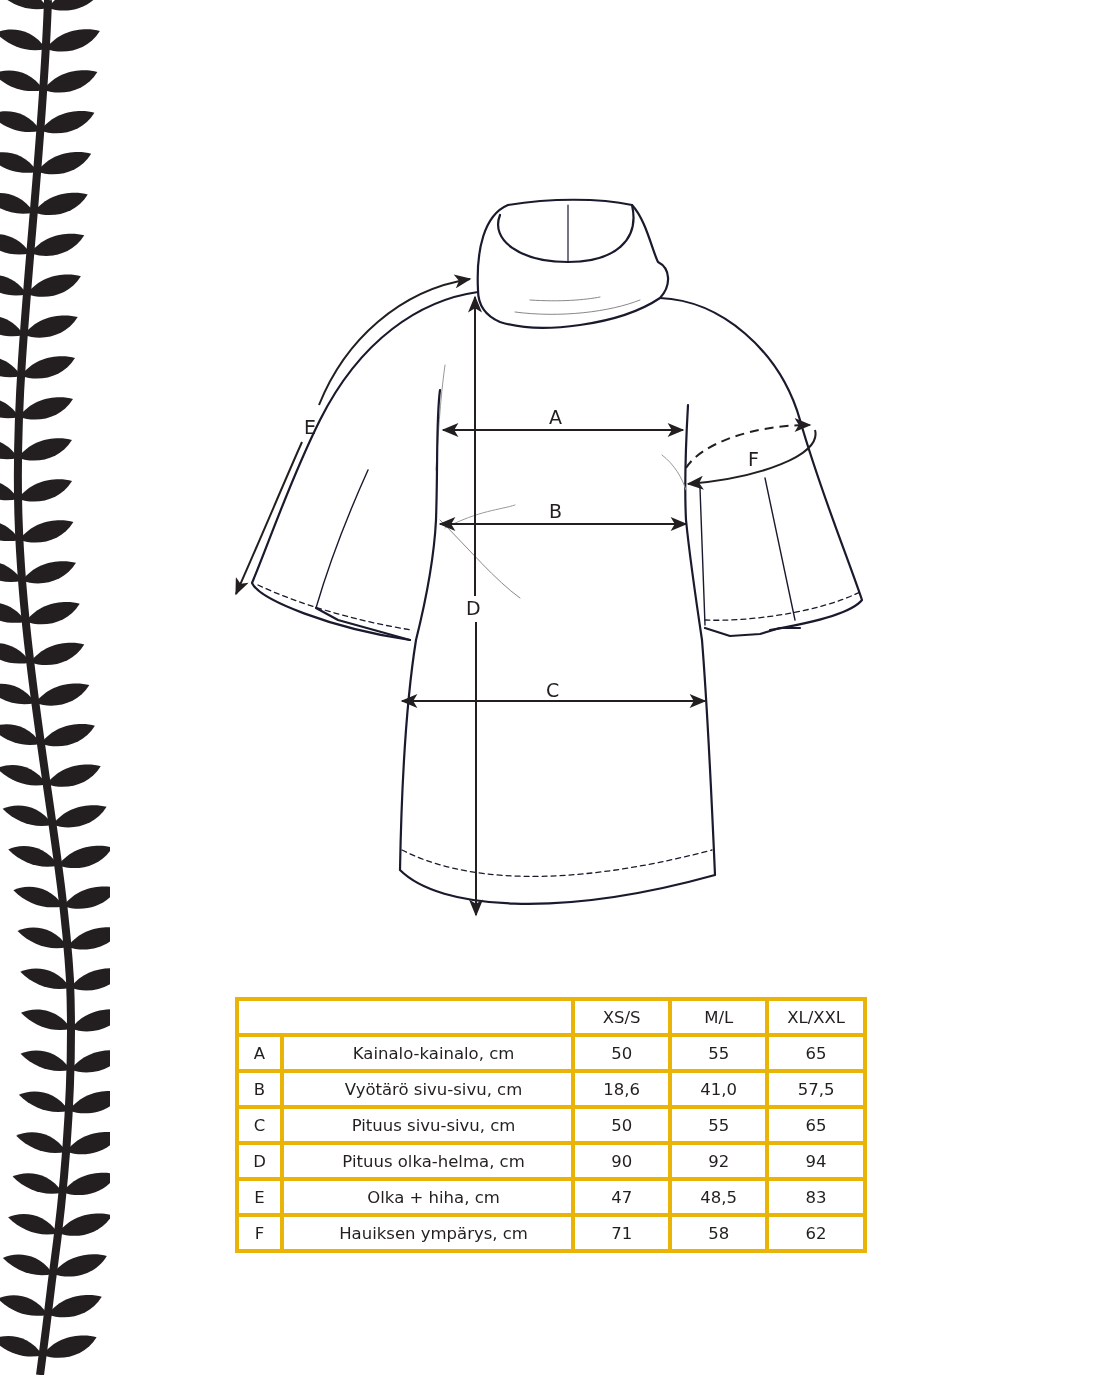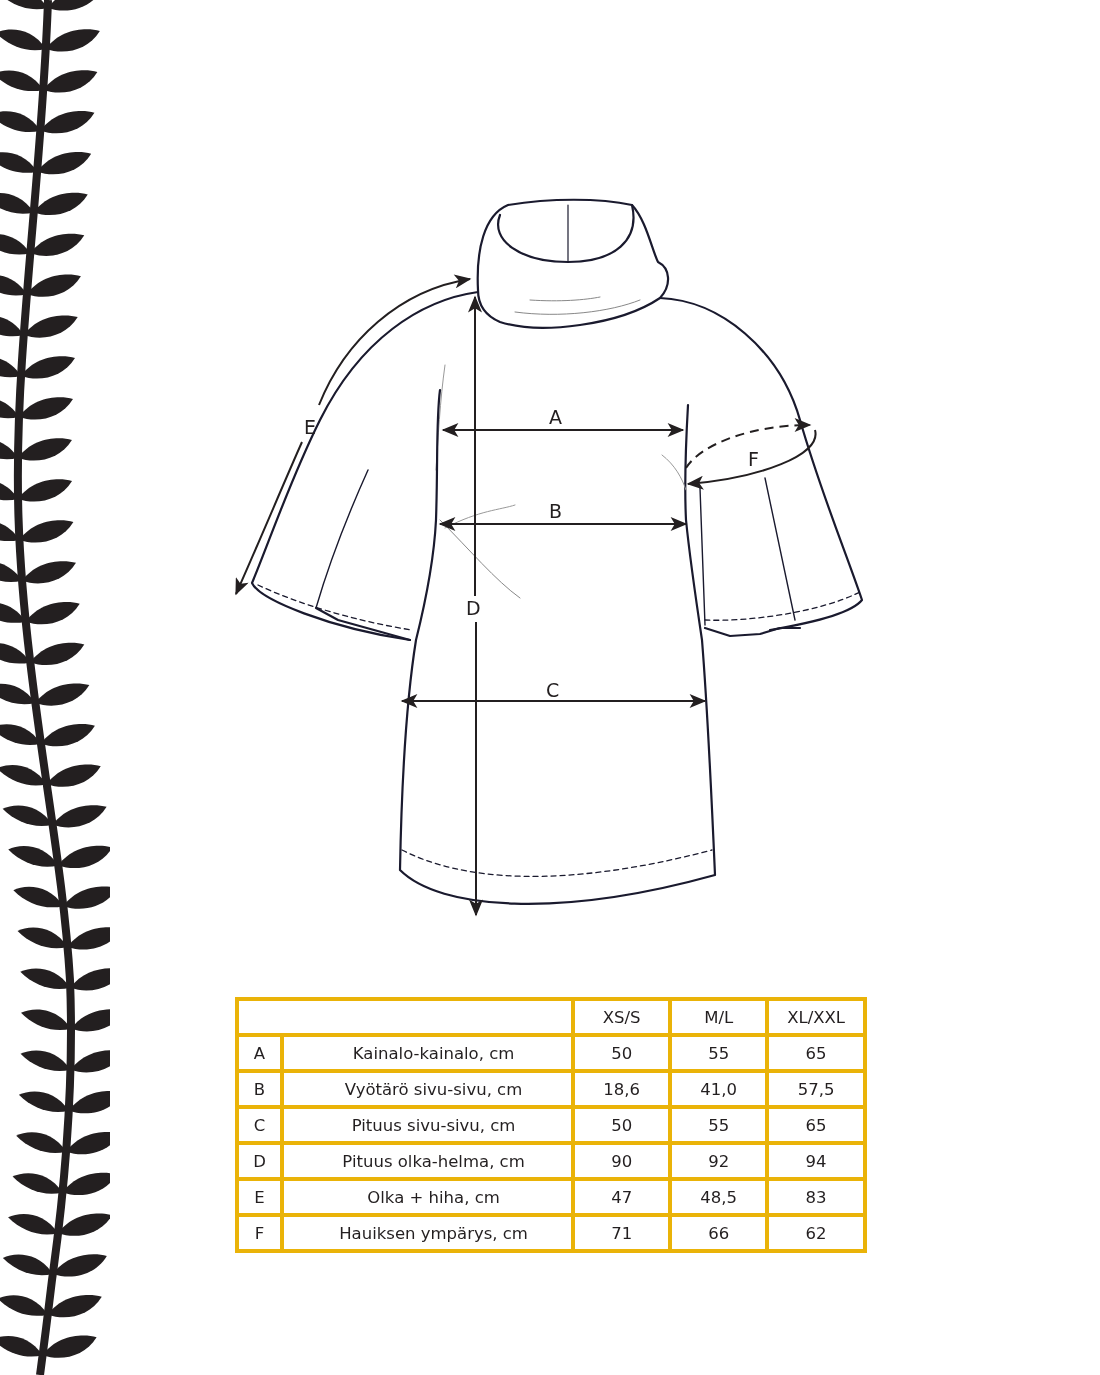--- a/index.html
+++ b/index.html
@@ -202,17 +202,17 @@
       <td class="code">E</td>
       <td class="desc">Olka + hiha, cm</td>
       <td class="val">47</td>
       <td class="val">48,5</td>
       <td class="val">83</td>
     </tr>
     <tr>
       <td class="code">F</td>
       <td class="desc">Hauiksen ympärys, cm</td>
       <td class="val">71</td>
-      <td class="val">66</td>
+      <td class="val">58</td>
       <td class="val">62</td>
     </tr>
   </tbody>
 </table>
 
 </body></html>

